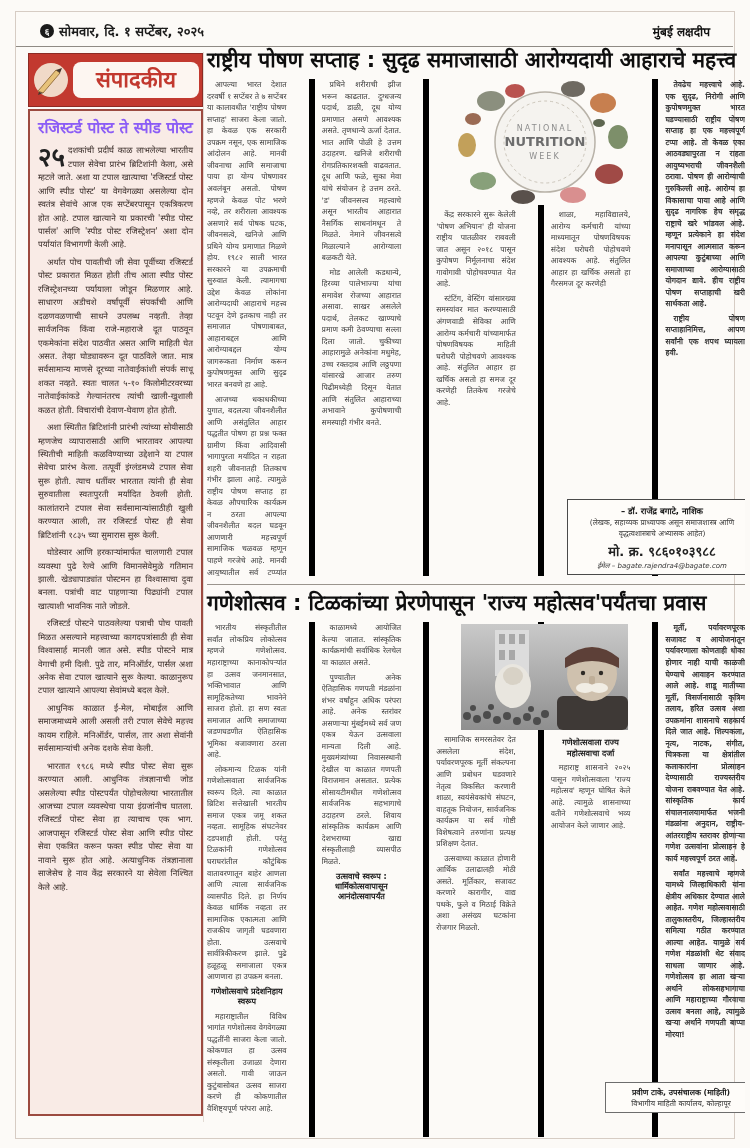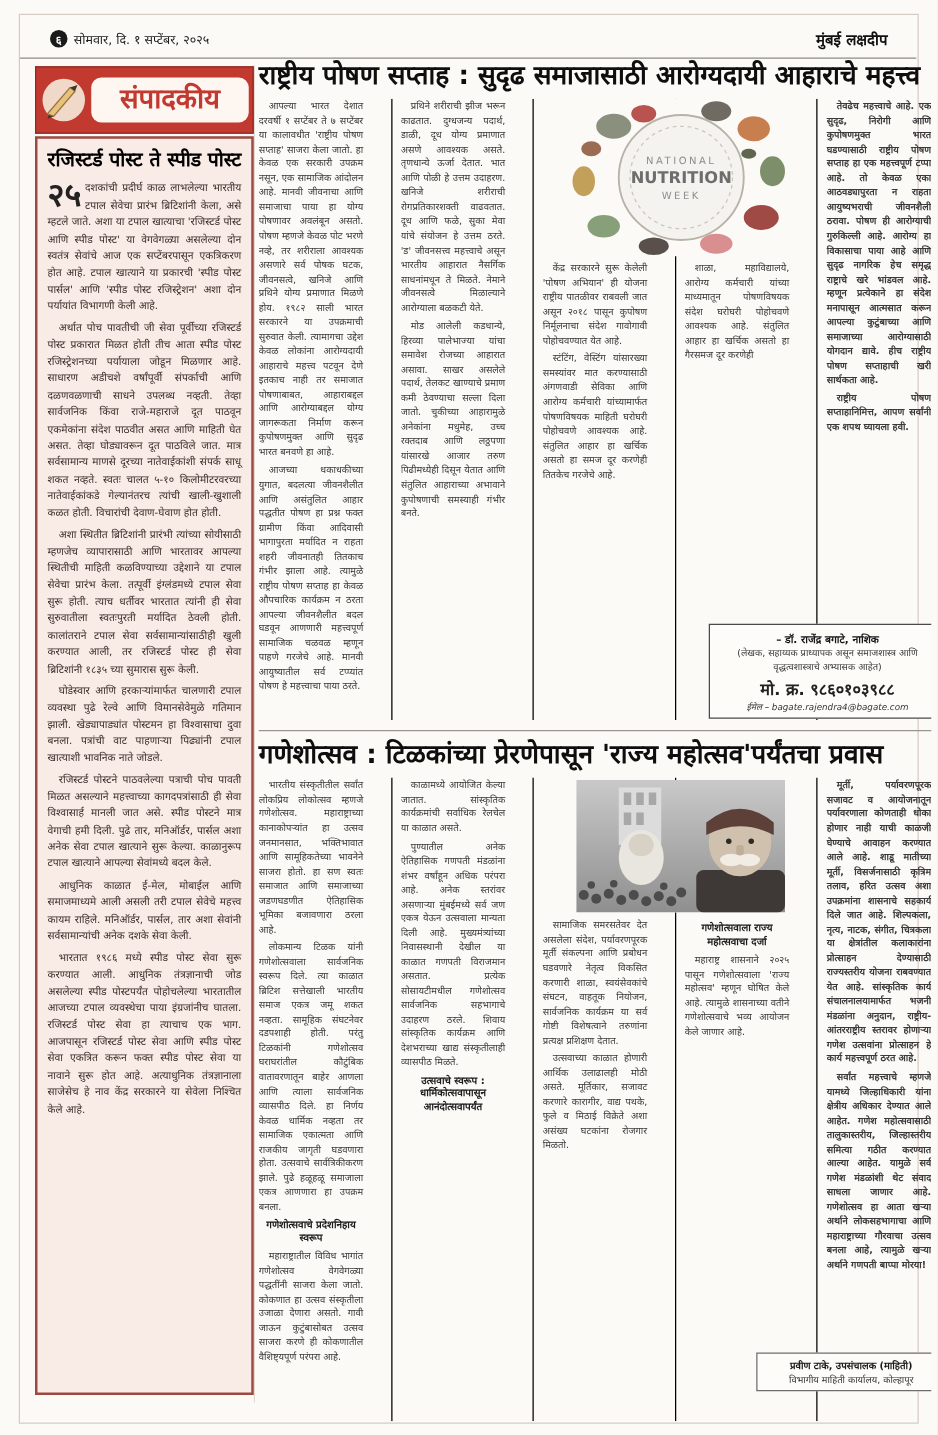--- a/index.html
+++ b/index.html
@@ -3,42 +3,42 @@
 <meta charset="utf-8">
 <style>
   html,body{margin:0;padding:0;}
   body{width:750px;height:1148px;background:#e9e4de;font-family:"DejaVu Sans","Liberation Sans",sans-serif;}
   .sheet{position:relative;width:750px;height:1148px;background:#fcfaf7;overflow:hidden;}
   .frame{position:absolute;left:15px;top:11px;width:718px;height:1126px;border:1px solid #d6ccc4;}
   
   .hdr{position:absolute;left:40px;top:20px;width:670px;height:22px;display:flex;align-items:center;}
   .pgnum{width:14px;height:14px;border-radius:50%;background:#1a1a1a;color:#fff;font-size:9px;font-weight:bold;
          display:flex;align-items:center;justify-content:center;margin-right:5px;flex:0 0 auto;}
-  .hdr-date{font-size:10px;font-weight:normal;color:#1c1c1c;}
+  .hdr-date{font-size:13px;font-weight:bold;color:#1c1c1c;}
   .hdr-brand{margin-left:auto;font-size:12px;font-weight:bold;color:#111;}
   .hdr-rule{position:absolute;left:16px;top:46px;width:717px;height:1px;background:#8f8a84;}
   .v-rule{position:absolute;left:203px;top:52px;width:1px;height:1070px;background:#e2dad3;}
   
   .editorial{position:absolute;left:28px;top:53px;width:175px;}
   .ed-banner{height:46px;background:#c2392f;border:1px solid #8c2b24;display:flex;align-items:center;padding:3px;}
   .ed-banner .icon-wrap{width:38px;height:38px;flex:0 0 auto;margin-right:3px;}
   .ed-banner .panel{flex:1;background:#fdf6f1;border-radius:8px;height:36px;display:flex;align-items:center;justify-content:center;}
   .ed-banner .panel span{color:#c2392f;font-size:22px;font-weight:bold;line-height:1;}
   .ed-body{margin-top:2px;border:2px solid #9c4a40;background:#f9ebe6;padding:7px 8px;height:989px;overflow:hidden;}
-  .ed-headline{font-size:15.5px;font-weight:bold;color:#000000;text-align:center;margin:1px 0 6px;line-height:1.25;}
+  .ed-headline{font-size:15.5px;font-weight:bold;color:#8b5cf6;text-align:center;margin:1px 0 6px;line-height:1.25;}
   .dropcap{float:left;font-size:26px;font-weight:bold;color:#222;line-height:0.9;margin:2px 3px 0 0;}
   .ed-text p{font-size:8.3px;line-height:1.62;color:#3b2e2a;text-align:justify;margin:0 0 4px;text-indent:9px;}
   .ed-text p:first-child{text-indent:0;}
   
   .main{position:absolute;left:207px;top:46px;width:538px;}
   .art-h1{font-size:21px;font-weight:bold;color:#0e0e0e;line-height:1.2;margin:2px 0 6px;}
   .art-body{position:relative;display:flex;gap:7px;overflow:hidden;}
   .art1-body{height:497px;}
   .art2-body{height:515px;}
-  .col{flex:1 1 0;border-right:1px solid #000000;padding-right:22px;overflow:hidden;}
+  .col{flex:1 1 0;border-right:6px solid #000000;padding-right:22px;overflow:hidden;}
   .col:last-child{border-right:none;padding-right:0;font-weight:bold;}
   .col p{font-size:7.6px;line-height:1.52;color:#3a3a3a;text-align:justify;margin:0 0 3px;text-indent:8px;}
   .col h4{font-size:8px;font-weight:bold;color:#1c1c1c;text-align:center;margin:4px 0 3px;line-height:1.3;}
   .pad-img1{padding-top:130px;}
   .pad-img2{padding-top:112px;}
   .art-divider{border-top:1px solid #9a948d;margin:8px 0 6px;}
   
   .nutrition-fig{position:absolute;left:246px;top:0;width:184px;height:126px;background:#fcfaf7;z-index:2;}
   .byline-box{position:absolute;left:360px;top:420px;width:178px;background:#fefcf9;border:1px solid #4a4a4a;
               padding:5px 5px 4px;z-index:3;text-align:center;}

